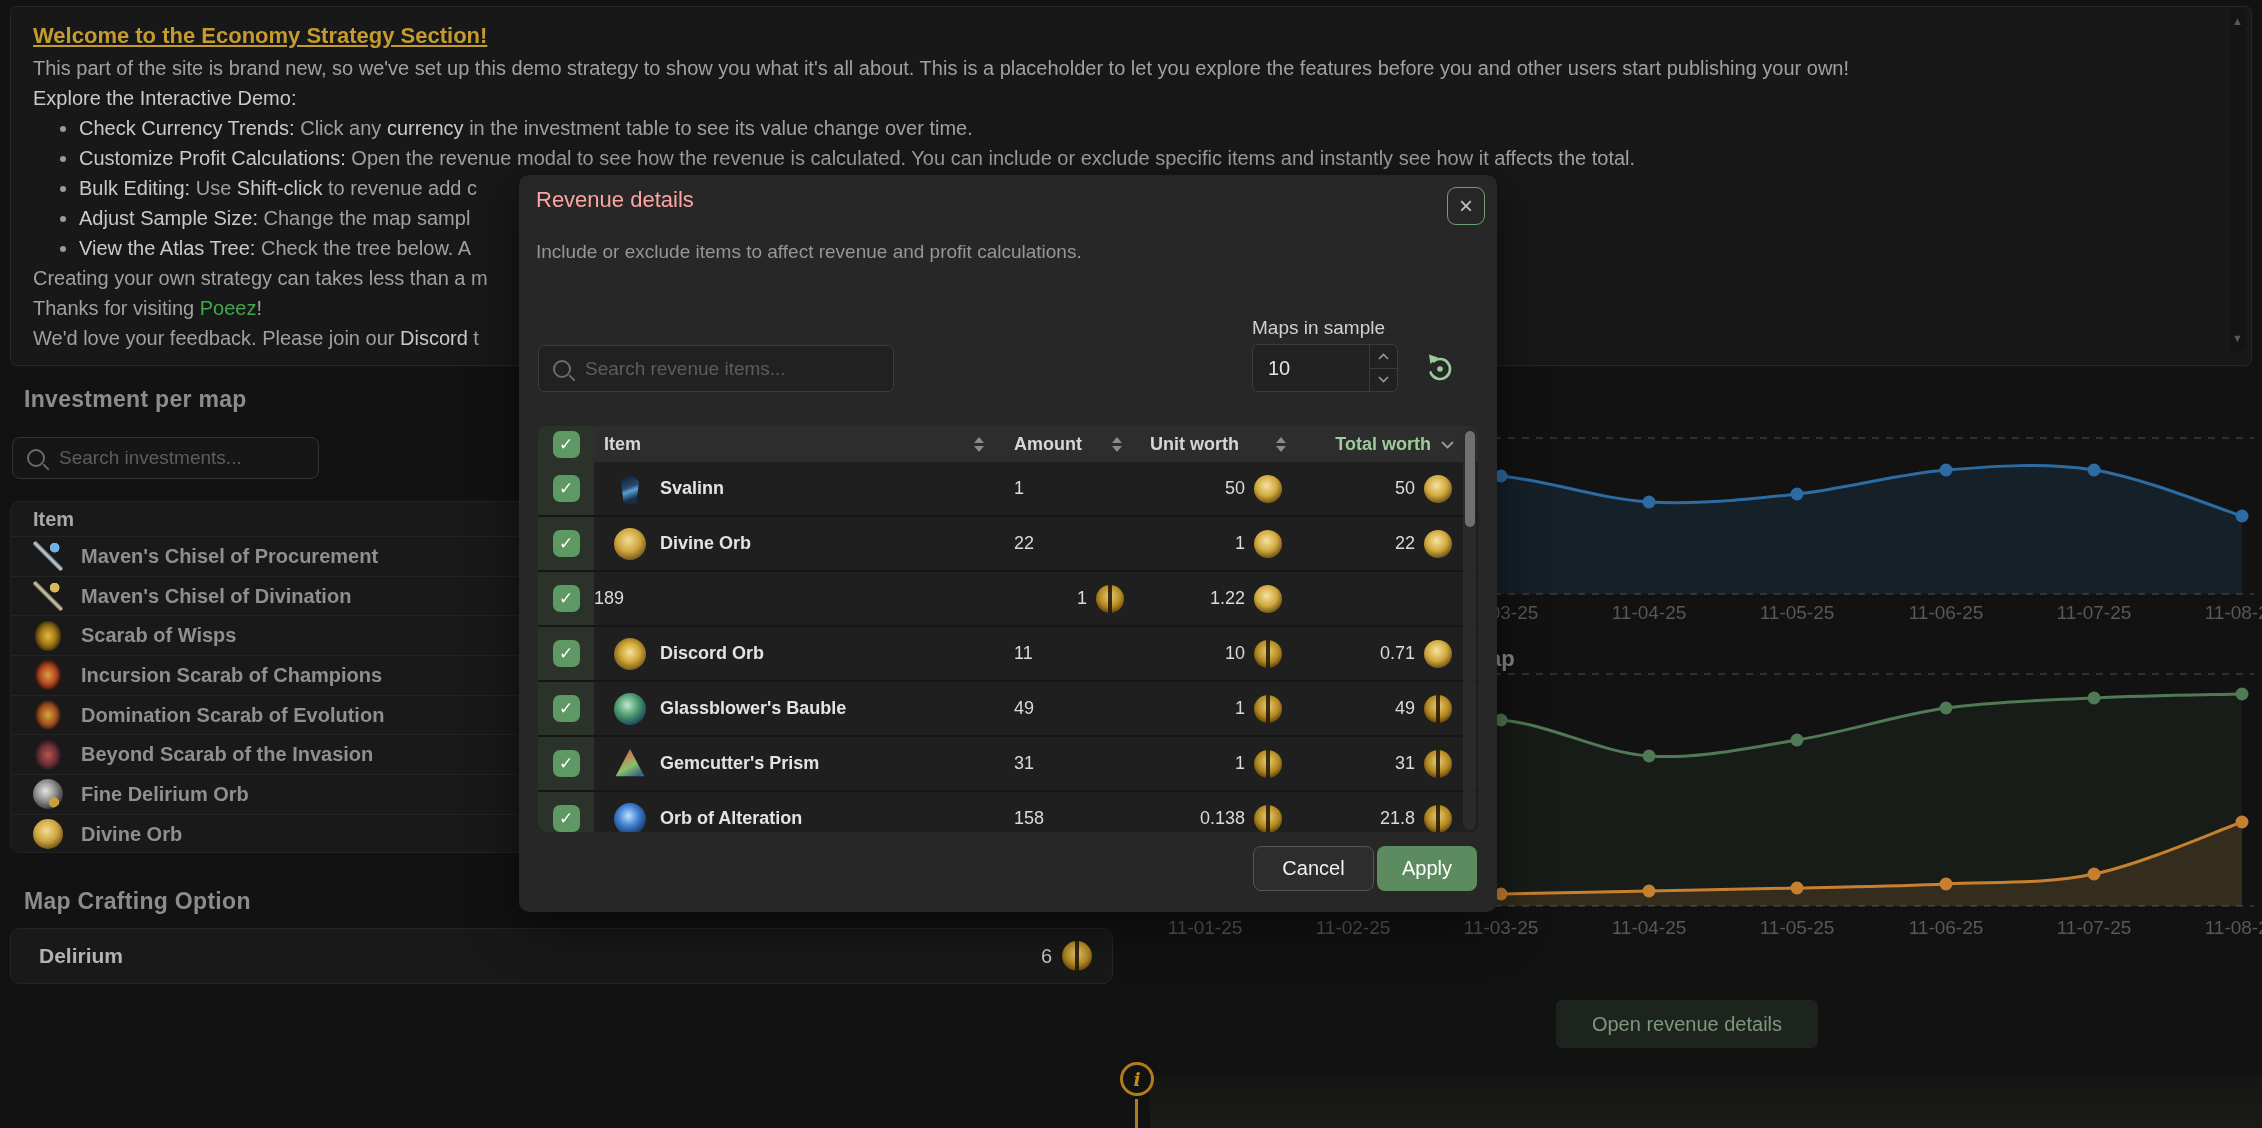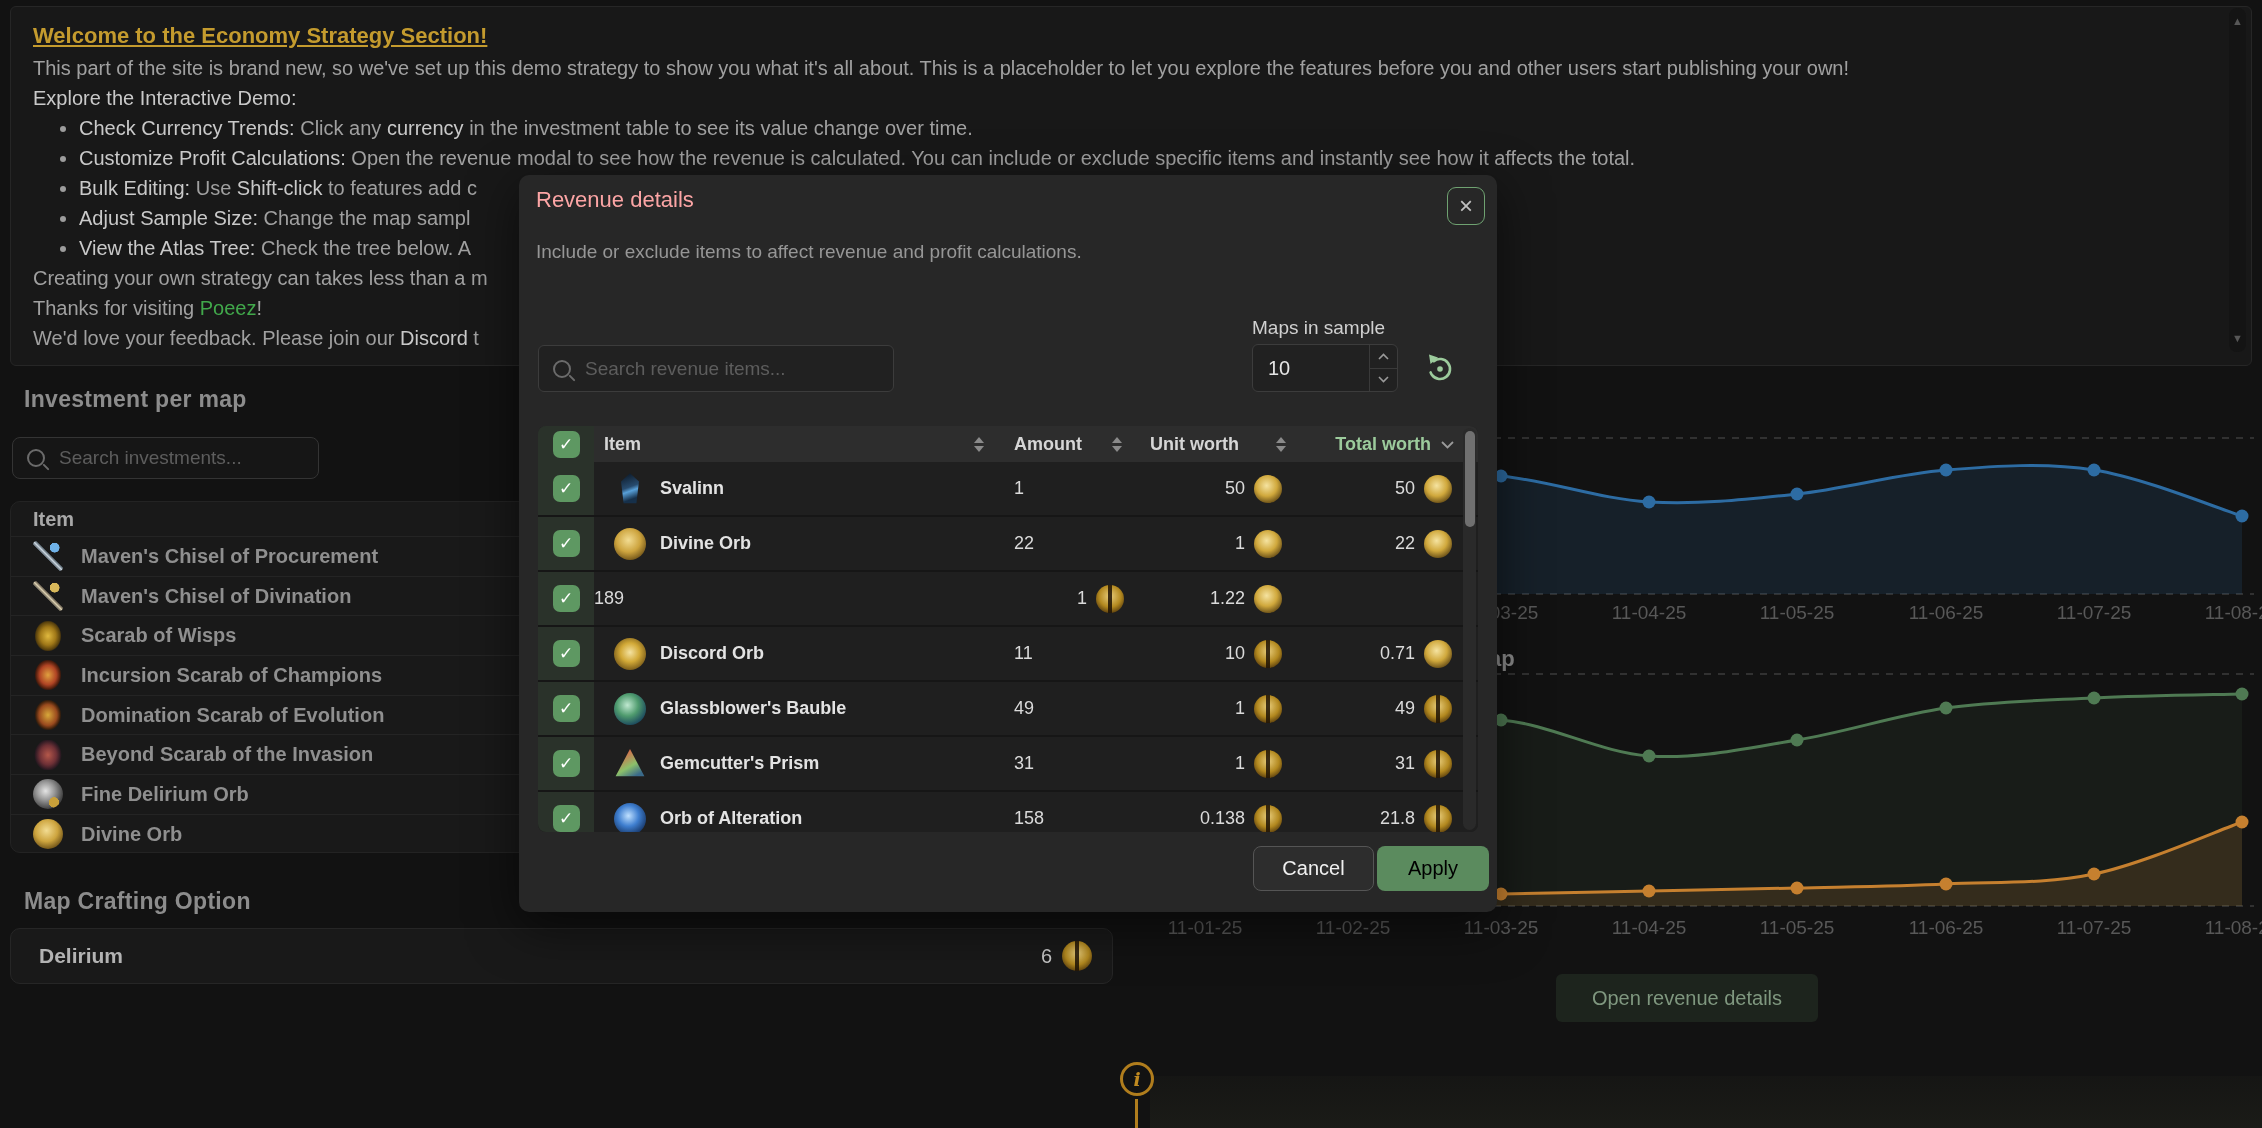--- a/index.html
+++ b/index.html
@@ -54,21 +54,21 @@
   .delirium-right{display:flex;align-items:center;gap:10px;font-size:20px;color:#c6c6c6}
   
   .cur{width:28px;height:28px;border-radius:50%;flex:none;display:inline-block}
   .cur-chaos{background:linear-gradient(90deg,transparent 44%,rgba(30,18,4,.85) 44%,rgba(30,18,4,.85) 56%,transparent 56%),radial-gradient(circle at 50% 40%,#e8cd7c 0%,#b3891f 50%,#53380c 82%)}
   .cur-divine{background:radial-gradient(circle at 45% 38%,#f5e3a0 0%,#d0a83c 45%,#5a4212 82%)}
   .cur.sz30{width:30px;height:30px}
   
   #charts-svg{position:absolute;left:0;top:0;z-index:1}
   .xlab{position:absolute;transform:translateX(-50%);font-size:19px;color:#585858;z-index:1;white-space:nowrap}
   .frag-ap{position:absolute;left:1489px;top:646px;font-size:22px;font-weight:700;color:#8c8c8c;z-index:1}
-  .btn-open-revenue{position:absolute;left:1556px;top:974px;width:262px;height:48px;background:#1d241d;color:#7f977f;font-size:20px;border-radius:6px;display:flex;align-items:center;justify-content:center;z-index:2;cursor:pointer;border:none;font-family:inherit}
+  .btn-open-revenue{position:absolute;left:1556px;top:1000px;width:262px;height:48px;background:#1d241d;color:#7f977f;font-size:20px;border-radius:6px;display:flex;align-items:center;justify-content:center;z-index:2;cursor:pointer;border:none;font-family:inherit}
   .glow-strip{position:absolute;left:1150px;top:1076px;width:1112px;height:52px;background:linear-gradient(rgba(190,200,120,0.02),rgba(190,200,120,0.05));z-index:0}
   .info-circle{position:absolute;left:1120px;top:1062px;width:34px;height:34px;border:3px solid #b07d1d;border-radius:50%;color:#c08a20;display:flex;align-items:center;justify-content:center;font-family:"DejaVu Serif",serif;font-style:italic;font-weight:700;font-size:19px;z-index:2;box-sizing:border-box;cursor:pointer}
   .info-line{position:absolute;left:1135px;top:1099px;width:3px;height:29px;background:#b07d1d;z-index:2}
   
   .modal{position:absolute;left:519px;top:175px;width:978px;height:737px;background:#272727;border-radius:10px;box-shadow:0 14px 50px rgba(0,0,0,.55);z-index:10}
   .m-title{position:absolute;left:17px;top:12px;font-size:22px;font-weight:500;color:#fca5a5}
   .m-sub{position:absolute;left:17px;top:66px;font-size:19px;color:#969696}
   .m-close{position:absolute;left:928px;top:12px;width:38px;height:38px;border:1.5px solid #6fa271;border-radius:9px;background:transparent;color:#c0c0c0;font-size:24px;display:flex;align-items:center;justify-content:center;box-sizing:border-box;cursor:pointer}
   .m-search{position:absolute;left:19px;top:170px;width:356px;height:47px;background:#212121;border-color:#3c3c3c;border-radius:6px}
   .maps-label{position:absolute;left:733px;top:142px;font-size:19px;font-weight:500;color:#d0d0d0}
@@ -98,21 +98,21 @@
   .it-exalted{border-radius:50%;background:radial-gradient(circle at 50% 45%,#f4e2a1 0%,#d2a937 40%,#7a5c1a 75%,#3a2a0a 100%)}
   .it-bauble{border-radius:50%;background:radial-gradient(circle at 42% 38%,#bfe8d0 0%,#4f9b6e 40%,#1c4a5e 75%,#0c2230 100%)}
   .it-prism{background:linear-gradient(150deg,#d86a4a 20%,#8bc06a 55%,#3a6a8a 80%);clip-path:polygon(50% 5%,95% 90%,5% 90%)}
   .it-alteration{border-radius:50%;background:radial-gradient(circle at 45% 40%,#bfe0ff 0%,#3f7fd0 40%,#13305e 80%)}
   .sort{display:flex;flex-direction:column;gap:3px;align-items:center}
   .sort .tu{width:0;height:0;border-left:5px solid transparent;border-right:5px solid transparent;border-bottom:6px solid #8a8a8a}
   .sort .td{width:0;height:0;border-left:5px solid transparent;border-right:5px solid transparent;border-top:6px solid #8a8a8a}
   .m-scrollbar{position:absolute;right:2px;top:2px;width:13px;height:402px;border-radius:7px;background:#2a2a2a}
   .m-thumb{position:absolute;left:1.5px;top:3px;width:10px;height:96px;border-radius:6px;background:#707070;cursor:pointer}
   .btn-cancel{position:absolute;left:734px;top:671px;width:121px;height:45px;border-radius:8px;background:#2d2d2d;border:1px solid #555;color:#efefef;font-size:20px;display:flex;align-items:center;justify-content:center;box-sizing:border-box;cursor:pointer;font-family:inherit}
-  .btn-apply{position:absolute;left:858px;top:671px;width:112px;height:45px;border-radius:8px;background:#5b8b5e;border:none;color:#000000;font-size:20px;display:flex;align-items:center;justify-content:center;cursor:pointer;font-family:inherit}
+  .btn-apply{position:absolute;left:858px;top:671px;width:100px;height:45px;border-radius:8px;background:#5b8b5e;border:none;color:#ffffff;font-size:20px;display:flex;align-items:center;justify-content:center;cursor:pointer;font-family:inherit}
 </style>
 </head>
 <body>
 
 <div class="glow-strip"></div>
 
 <svg id="charts-svg" width="2262" height="1128">
     <line x1="1130" y1="438" x2="2254" y2="438" stroke="#3d3d3d" stroke-width="1.5" stroke-dasharray="7 7"></line>
     <line x1="1130" y1="594" x2="2254" y2="594" stroke="#3d3d3d" stroke-width="1.5" stroke-dasharray="7 7"></line>
     <path d="M 1205 470 C 1229.6666666666667 470.3333333333333 1303.6666666666667 471 1353 472 C 1402.3333333333333 473 1451.6666666666667 471 1501 476 C 1550.3333333333333 481 1599.6666666666667 499 1649 502 C 1698.3333333333333 505 1747.5 499.3333333333333 1797 494 C 1846.5 488.6666666666667 1896.5 474 1946 470 C 1995.5 466 2044.6666666666667 462.3333333333333 2094 470 C 2143.3333333333335 477.6666666666667 2217.3333333333335 508.3333333333333 2242 516 L 2242 594 L 1205 594 Z" fill="rgba(45,108,163,0.16)" stroke="none"></path>
@@ -168,21 +168,21 @@
   </div>
 <div class="frag-ap">ap</div>
 
 <div class="panel-welcome">
   <a class="w-title">Welcome to the Economy Strategy Section!</a>
   <p class="w-line">This part of the site is brand new, so we've set up this demo strategy to show you what it's all about. This is a placeholder to let you explore the features before you and other users start publishing your own!</p>
   <p class="w-line w-bold">Explore the Interactive Demo:</p>
   <ul class="w-list">
     <li><span class="w-bold">Check Currency Trends:</span><span> Click any </span><span class="w-bold">currency</span><span> in the investment table to see its value change over time.</span></li>
     <li><span class="w-bold">Customize Profit Calculations:</span><span> Open the revenue modal to see how the revenue is calculated. You can include or exclude specific items and instantly see how it affects the total.</span></li>
-    <li><span class="w-bold">Bulk Editing:</span><span> Use </span><span class="w-bold">Shift-click</span><span> to features add c</span></li>
+    <li><span class="w-bold">Bulk Editing:</span><span> Use </span><span class="w-bold">Shift-click</span><span> to revenue add c</span></li>
     <li><span class="w-bold">Adjust Sample Size:</span><span> Change the map sampl</span></li>
     <li><span class="w-bold">View the Atlas Tree:</span><span> Check the tree below. A</span></li>
   </ul>
   <p class="w-line">Creating your own strategy can takes less than a m</p>
   <p class="w-line"><span>Thanks for visiting </span><a class="green-link">Poeez</a><span>!</span></p>
   <p class="w-line"><span>We'd love your feedback. Please join our </span><span class="w-bold">Discord</span><span> t</span></p>
 </div>
 <div class="v-scroll">
   <span class="arr up">▲</span>
   <span class="arr dn">▼</span>

